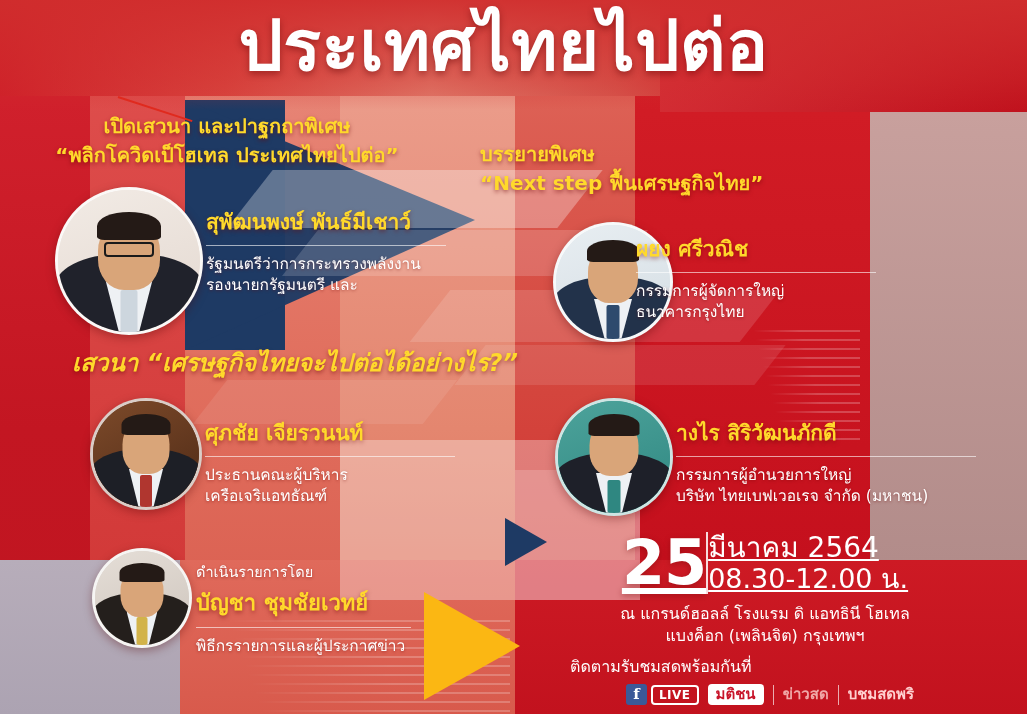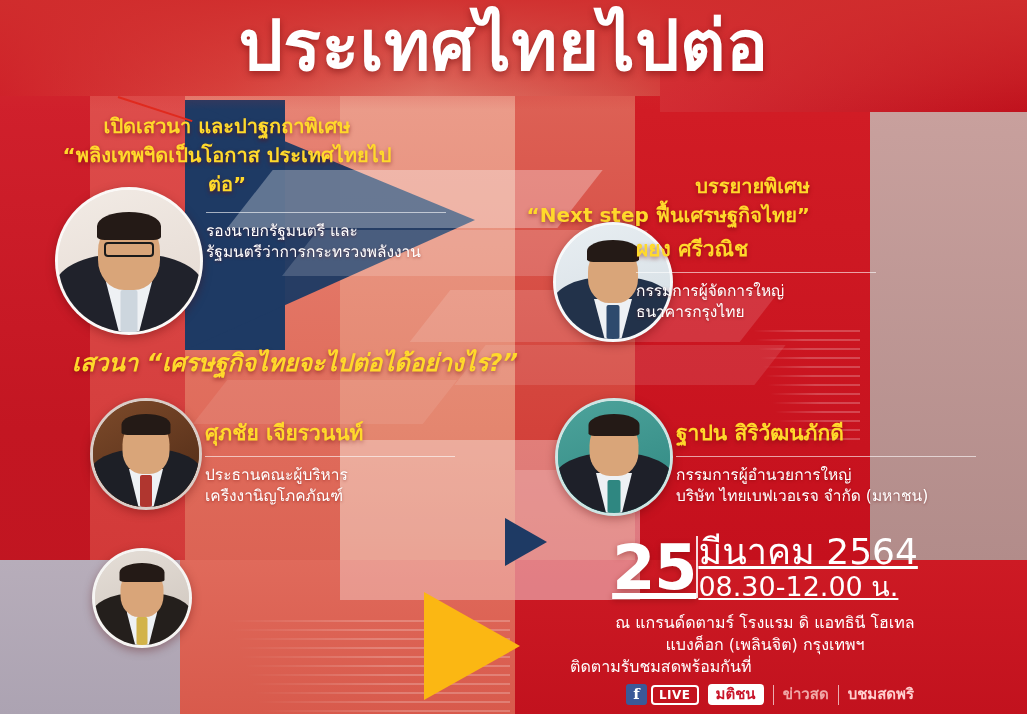--- a/index.html
+++ b/index.html
@@ -83,21 +83,21 @@
     border-left:96px solid #fbb713;}
 
   
   .title{left:0;right:0;top:6px;text-align:center;color:#ffffff;
     font-size:70px;font-weight:700;letter-spacing:.5px;line-height:1.15;
     text-shadow:0 3px 7px rgba(90,0,0,.45);padding-right:20px;}
 
   
   .yellow{color:#ffd92b;font-weight:700;text-shadow:0 2px 4px rgba(110,8,8,.55);}
   .hdr-left{left:52px;top:112px;width:350px;text-align:center;font-size:20px;line-height:1.45;}
-  .hdr-right{left:480px;top:140px;width:330px;text-align:right;font-size:20px;line-height:1.45;margin-top:32px;}
+  .hdr-right{left:480px;top:140px;width:330px;text-align:left;font-size:20px;line-height:1.45;}
   .hdr-mid{left:60px;top:348px;width:470px;text-align:center;font-size:24px;font-style:italic;line-height:1.3;}
   .photo{position:absolute;border-radius:50%;overflow:hidden;
     border:3px solid rgba(255,255,255,.75);box-shadow:0 3px 10px rgba(80,0,0,.35);}
   .photo .bg{position:absolute;inset:0;}
   .skin{position:absolute;left:50%;transform:translateX(-50%);background:#d9a579;border-radius:46% 46% 42% 42%;}
   .hair{position:absolute;left:50%;transform:translateX(-50%);background:#241a16;border-radius:50% 50% 12% 12%;}
   .suit{position:absolute;left:50%;bottom:0;transform:translateX(-50%);
     background:#20222b;border-radius:44% 44% 0 0;}
   .shirt{position:absolute;left:50%;bottom:0;transform:translateX(-50%);
     background:#eef1f4;clip-path:polygon(50% 0,100% 0,72% 100%,28% 100%,0 0);}
@@ -112,21 +112,21 @@
   .sp-role{font-size:15.5px;color:#ffffff;line-height:1.38;text-shadow:0 1px 3px rgba(110,8,8,.45);}
   .sp-pre{font-size:14.5px;color:#ffffff;text-shadow:0 1px 3px rgba(110,8,8,.45);}
 
   
   .datewrap{left:600px;top:532px;width:330px;color:#fff;text-align:center;}
   .daterow{display:flex;align-items:center;justify-content:center;gap:0;text-decoration:underline;}
   .daynum{font-size:62px;font-weight:700;line-height:.92;letter-spacing:-1px;
     text-shadow:0 2px 6px rgba(110,8,8,.4);}
   .dsep{width:2px;height:62px;background:rgba(255,255,255,.85);}
   .dright{text-align:left;}
-  .dmonth{font-size:36px;font-weight:400;line-height:1.12;}
+  .dmonth{font-size:28px;font-weight:400;line-height:1.12;}
   .dtime{font-size:27px;font-weight:400;line-height:1.12;}
   .venue{margin-top:9px;font-size:16px;line-height:1.38;color:#fff;}
 
   
   .footer{left:570px;top:654px;width:400px;text-align:left;color:#fff;}
   .follow{font-size:16px;margin-bottom:5px;}
   .logos{display:flex;align-items:center;justify-content:center;gap:9px;}
   .fb{display:flex;align-items:center;gap:4px;}
   .fbicon{width:21px;height:21px;border-radius:3px;background:#3b5998;color:#fff;
     font-weight:700;font-size:15px;font-family:"DejaVu Serif",serif;
@@ -179,43 +179,44 @@
 
   <div class="layer redline"></div>
 
   <div class="layer tri-navy"></div>
   <div class="layer tri-yellow"></div>
 
   <div class="layer title">ประเทศไทยไปต่อ</div>
 
   <div class="layer hdr-left">
     <div class="yellow">เปิดเสวนา และปาฐกถาพิเศษ</div>
-    <div class="yellow">“พลิงเทพฯิดเป็นโอกาส ประเทศไทยไปต่อ”</div>
+    <div class="yellow">“พลิกโควิดเป็โฮเทล ประเทศไทยไปต่อ”</div>
   </div>
 
   <div class="layer hdr-right">
     <div class="yellow">บรรยายพิเศษ</div>
     <div class="yellow">“Next step ฟื้นเศรษฐกิจไทย”</div>
   </div>
 
   <div class="layer hdr-mid yellow">เสวนา “เศรษฐกิจไทยจะไปต่อได้อย่างไร?”</div>
 
   <div class="photo" style="left:55px;top:187px;width:148px;height:148px;background:#efe6e0;">
     <div class="bg" style="background:linear-gradient(160deg,#f2ebe5,#e3d8d0);"></div>
     <div class="suit" style="width:150px;height:78px;"></div>
     <div class="shirt" style="width:46px;height:50px;"></div>
     <div class="tie" style="width:17px;height:42px;background:#cdd6de;"></div>
     <div class="skin" style="top:28px;width:62px;height:72px;"></div>
     <div class="hair" style="top:22px;width:64px;height:28px;"></div>
     <div class="glass" style="top:52px;width:50px;height:15px;"></div>
   </div>
   <div class="info" style="left:206px;top:205px;width:240px;">
-    <div class="sp-rule"></div>
+    <div class="sp-name">สุพัฒนพงษ์ พันธ์มีเชาว์</div>
+    <div class="sp-rule"></div>
+    <div class="sp-role">รัฐมนตรีว่าการกระทรวงพลังงาน</div>
     <div class="sp-role">รองนายกรัฐมนตรี และ</div>
-    <div class="sp-role">รัฐมนตรีว่าการกระทรวงพลังงาน</div>
   </div>
 
   <div class="photo" style="left:553px;top:222px;width:120px;height:120px;background:#dfe6ea;">
     <div class="bg" style="background:linear-gradient(160deg,#e8eef2,#d4dde3);"></div>
     <div class="suit" style="width:122px;height:62px;background:#22324a;"></div>
     <div class="shirt" style="width:38px;height:40px;"></div>
     <div class="tie" style="width:13px;height:34px;background:#2e4a6d;"></div>
     <div class="skin" style="top:20px;width:50px;height:58px;"></div>
     <div class="hair" style="top:15px;width:52px;height:22px;"></div>
   </div>
@@ -231,58 +232,64 @@
     <div class="suit" style="width:114px;height:58px;background:#1d1f26;"></div>
     <div class="shirt" style="width:34px;height:38px;"></div>
     <div class="tie" style="width:12px;height:32px;background:#b0362f;"></div>
     <div class="skin" style="top:18px;width:47px;height:55px;"></div>
     <div class="hair" style="top:13px;width:49px;height:21px;"></div>
   </div>
   <div class="info" style="left:205px;top:416px;width:250px;">
     <div class="sp-name">ศุภชัย เจียรวนนท์</div>
     <div class="sp-rule"></div>
     <div class="sp-role">ประธานคณะผู้บริหาร</div>
-    <div class="sp-role">เครืงงานิญโภคภัณฑ์</div>
+    <div class="sp-role">เครือเจริแอทธัณฑ์</div>
   </div>
 
   <div class="photo" style="left:555px;top:398px;width:118px;height:118px;background:#3d9790;">
     <div class="bg" style="background:linear-gradient(160deg,#4da39b,#2f8781);"></div>
     <div class="suit" style="width:120px;height:60px;background:#1e2029;"></div>
     <div class="shirt" style="width:36px;height:40px;"></div>
     <div class="tie" style="width:13px;height:33px;background:#2f8781;"></div>
     <div class="skin" style="top:18px;width:49px;height:57px;"></div>
     <div class="hair" style="top:13px;width:51px;height:22px;"></div>
   </div>
   <div class="info" style="left:676px;top:416px;width:300px;">
-    <div class="sp-name">ฐาปน สิริวัฒนภักดี</div>
+    <div class="sp-name">างไร สิริวัฒนภักดี</div>
     <div class="sp-rule"></div>
     <div class="sp-role">กรรมการผู้อำนวยการใหญ่</div>
     <div class="sp-role">บริษัท ไทยเบฟเวอเรจ จำกัด (มหาชน)</div>
   </div>
 
   <div class="photo" style="left:92px;top:548px;width:100px;height:100px;background:#dcd6d0;">
     <div class="bg" style="background:linear-gradient(160deg,#e5ded7,#cdc4bc);"></div>
     <div class="suit" style="width:102px;height:52px;background:#241f1c;"></div>
     <div class="shirt" style="width:31px;height:34px;"></div>
     <div class="tie" style="width:11px;height:28px;background:#d2b34a;"></div>
     <div class="skin" style="top:16px;width:43px;height:50px;"></div>
     <div class="hair" style="top:12px;width:45px;height:19px;"></div>
+  </div>
+  <div class="info" style="left:196px;top:560px;width:215px;">
+    <div class="sp-pre">ดำเนินรายการโดย</div>
+    <div class="sp-name" style="font-size:22px;margin-top:2px;">บัญชา ชุมชัยเวทย์</div>
+    <div class="sp-rule"></div>
+    <div class="sp-role">พิธีกรรายการและผู้ประกาศข่าว</div>
   </div>
 
   <div class="layer datewrap">
     <div class="daterow">
       <div class="daynum">25</div>
       <div class="dsep"></div>
       <div class="dright">
         <div class="dmonth">มีนาคม 2564</div>
         <div class="dtime">08.30-12.00 น.</div>
       </div>
     </div>
     <div class="venue">
-      <div>ณ แกรนด์ดตามร์ โรงแรม ดิ แอทธินี โฮเทล</div>
+      <div>ณ แกรนด์ฮอลล์ โรงแรม ดิ แอทธินี โฮเทล</div>
       <div>แบงค็อก (เพลินจิต) กรุงเทพฯ</div>
     </div>
   </div>
 
   <div class="layer footer">
     <div class="follow">ติดตามรับชมสดพร้อมกันที่</div>
     <div class="logos">
       <div class="fb">
         <div class="fbicon">f</div>
         <div class="livebox">LIVE</div>

